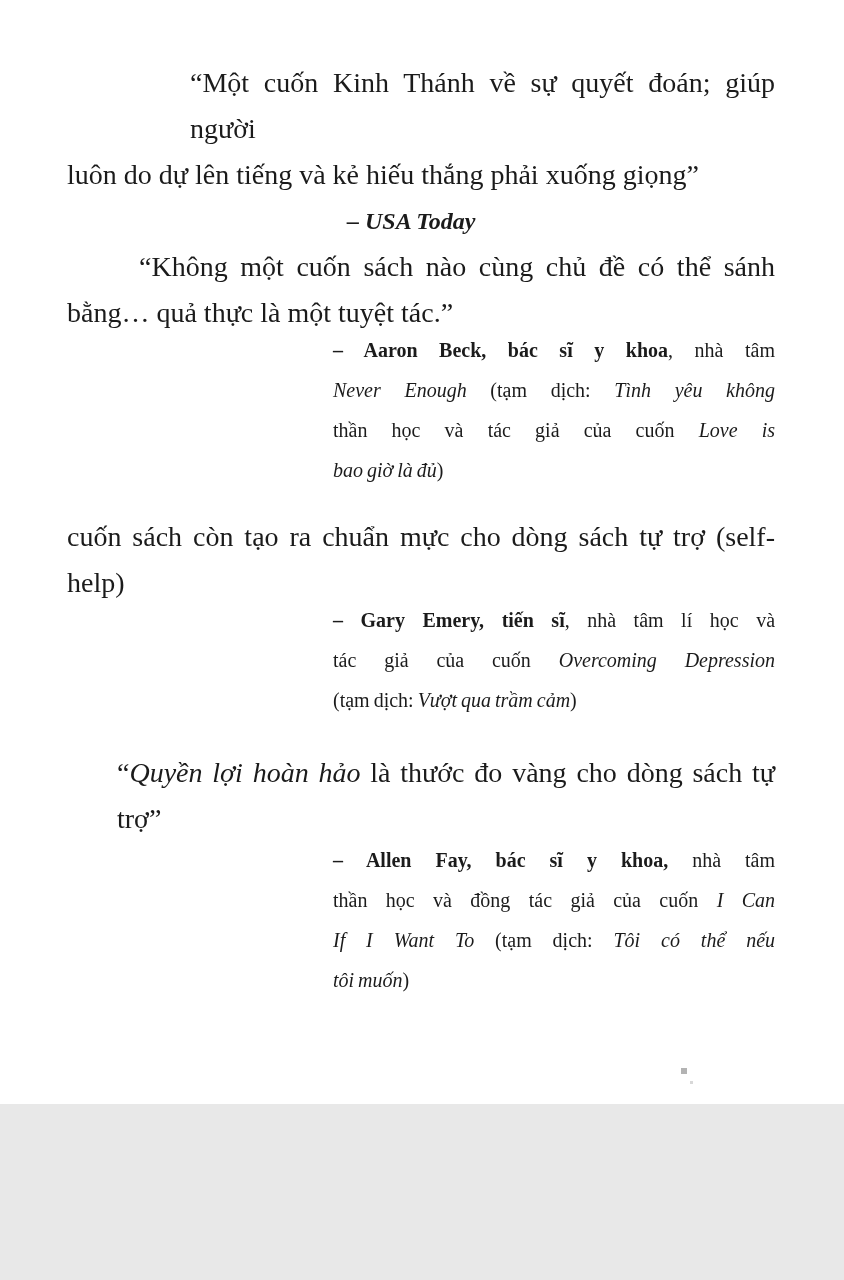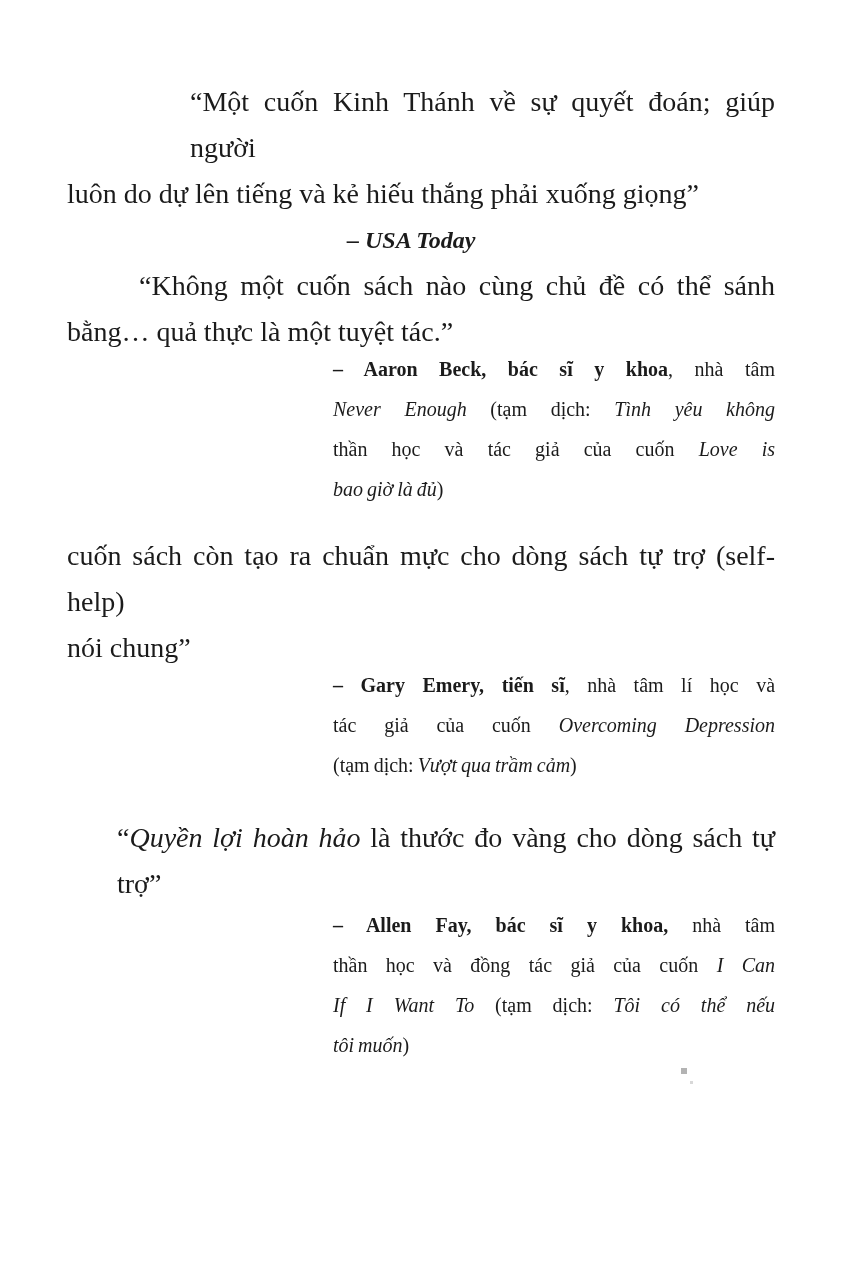--- a/index.html
+++ b/index.html
@@ -1,23 +1,23 @@
 <!DOCTYPE html>
 <html><head>
 <meta charset="utf-8">
 <style>
   html, body { margin: 0; padding: 0; background: #e8e8e8; }
   .page {
     position: relative;
     width: 844px;
-    height: 1280px;
+    height: 1104px;
     margin: 0 auto;
     background: #ffffff;
     box-sizing: border-box;
-    padding: 79px 69px 0 67px;
+    padding: 60px 69px 0 67px;
     overflow: hidden;
     color: #1b1b1b;
     font-family: "Liberation Serif", "DejaVu Serif", serif;
   }
   .bl {            
     font-size: 28px;
     line-height: 46px;
     white-space: normal;
   }
   .jl {            
@@ -92,21 +92,20 @@
     <div class="attr attr-m1">
       <div class="al"><span class="b">– Aaron Beck, bác sĩ y khoa</span><span>, nhà tâm</span></div>
       <div class="al"><span class="i">Never Enough</span><span> (tạm dịch: </span><span class="i">Tình yêu không</span></div>
       <div class="al"><span>thần học và tác giả của cuốn </span><span class="i">Love is</span></div>
       <div class="al-last"><span class="i">bao giờ là đủ</span><span>)</span></div>
     </div>
   </section>
 
   <section class="sec3">
     <div class="bl jl"><span>cuốn sách còn tạo ra chuẩn mực cho dòng sách tự trợ (self-help)</span></div>
-    <div class="bl"><span>nói chung”</span></div>
     <div class="attr attr-m1">
       <div class="al"><span class="b">– Gary Emery, tiến sĩ</span><span>, nhà tâm lí học và</span></div>
       <div class="al"><span>tác giả của cuốn </span><span class="i">Overcoming Depression</span></div>
       <div class="al-last"><span>(tạm dịch: </span><span class="i">Vượt qua trầm cảm</span><span>)</span></div>
     </div>
   </section>
 
   <section class="sec4">
     <div class="bl jl q4-line"><span>“</span><span class="i">Quyền lợi hoàn hảo</span><span> là thước đo vàng cho dòng sách tự trợ”</span></div>
     <div class="attr attr-m2">

